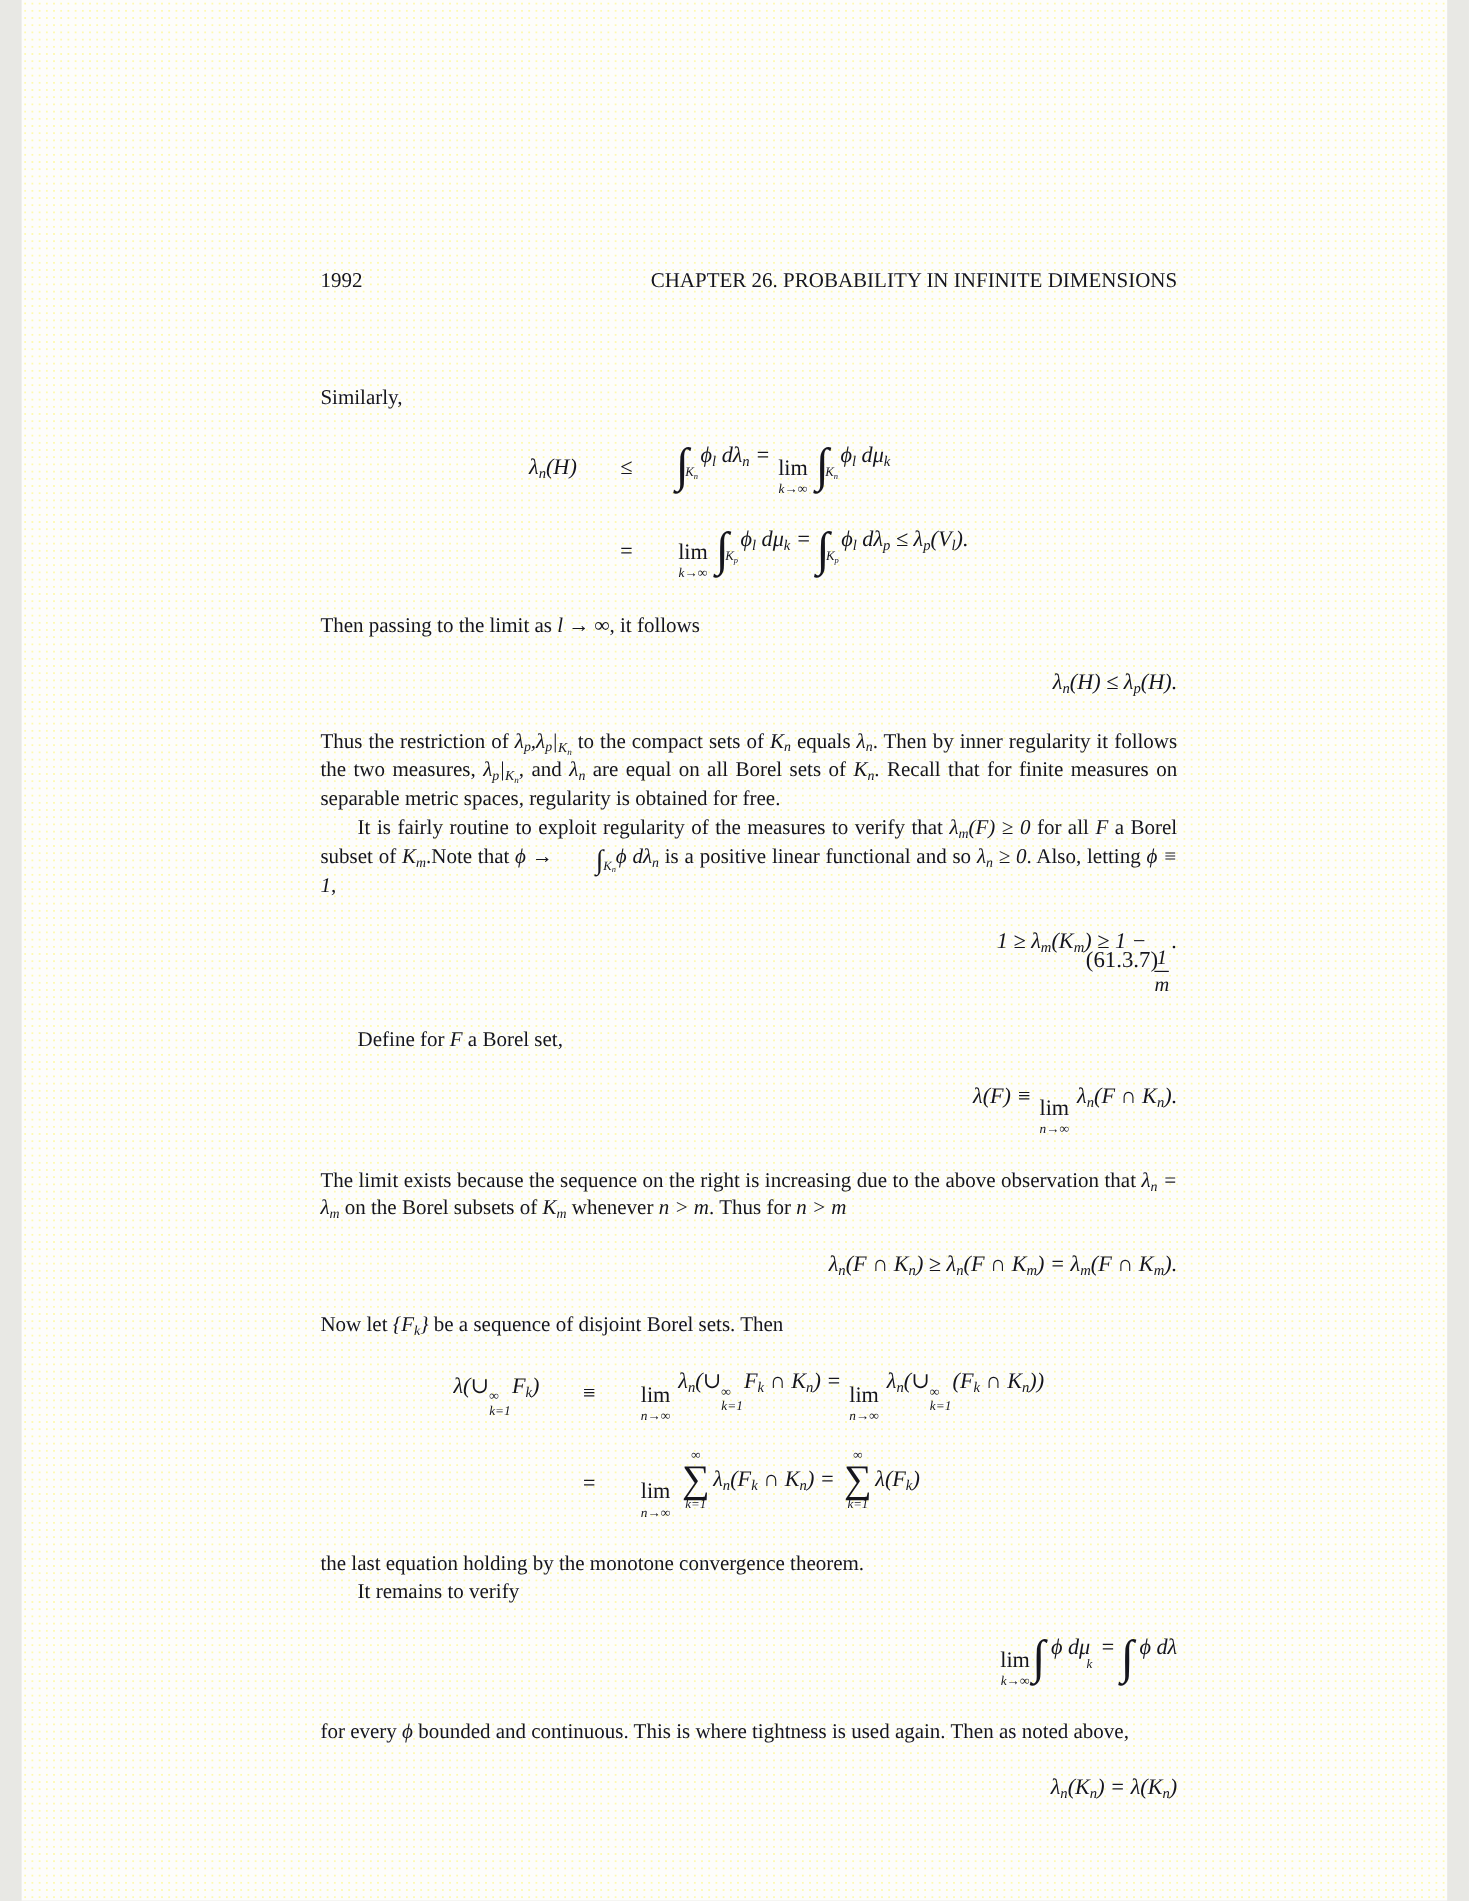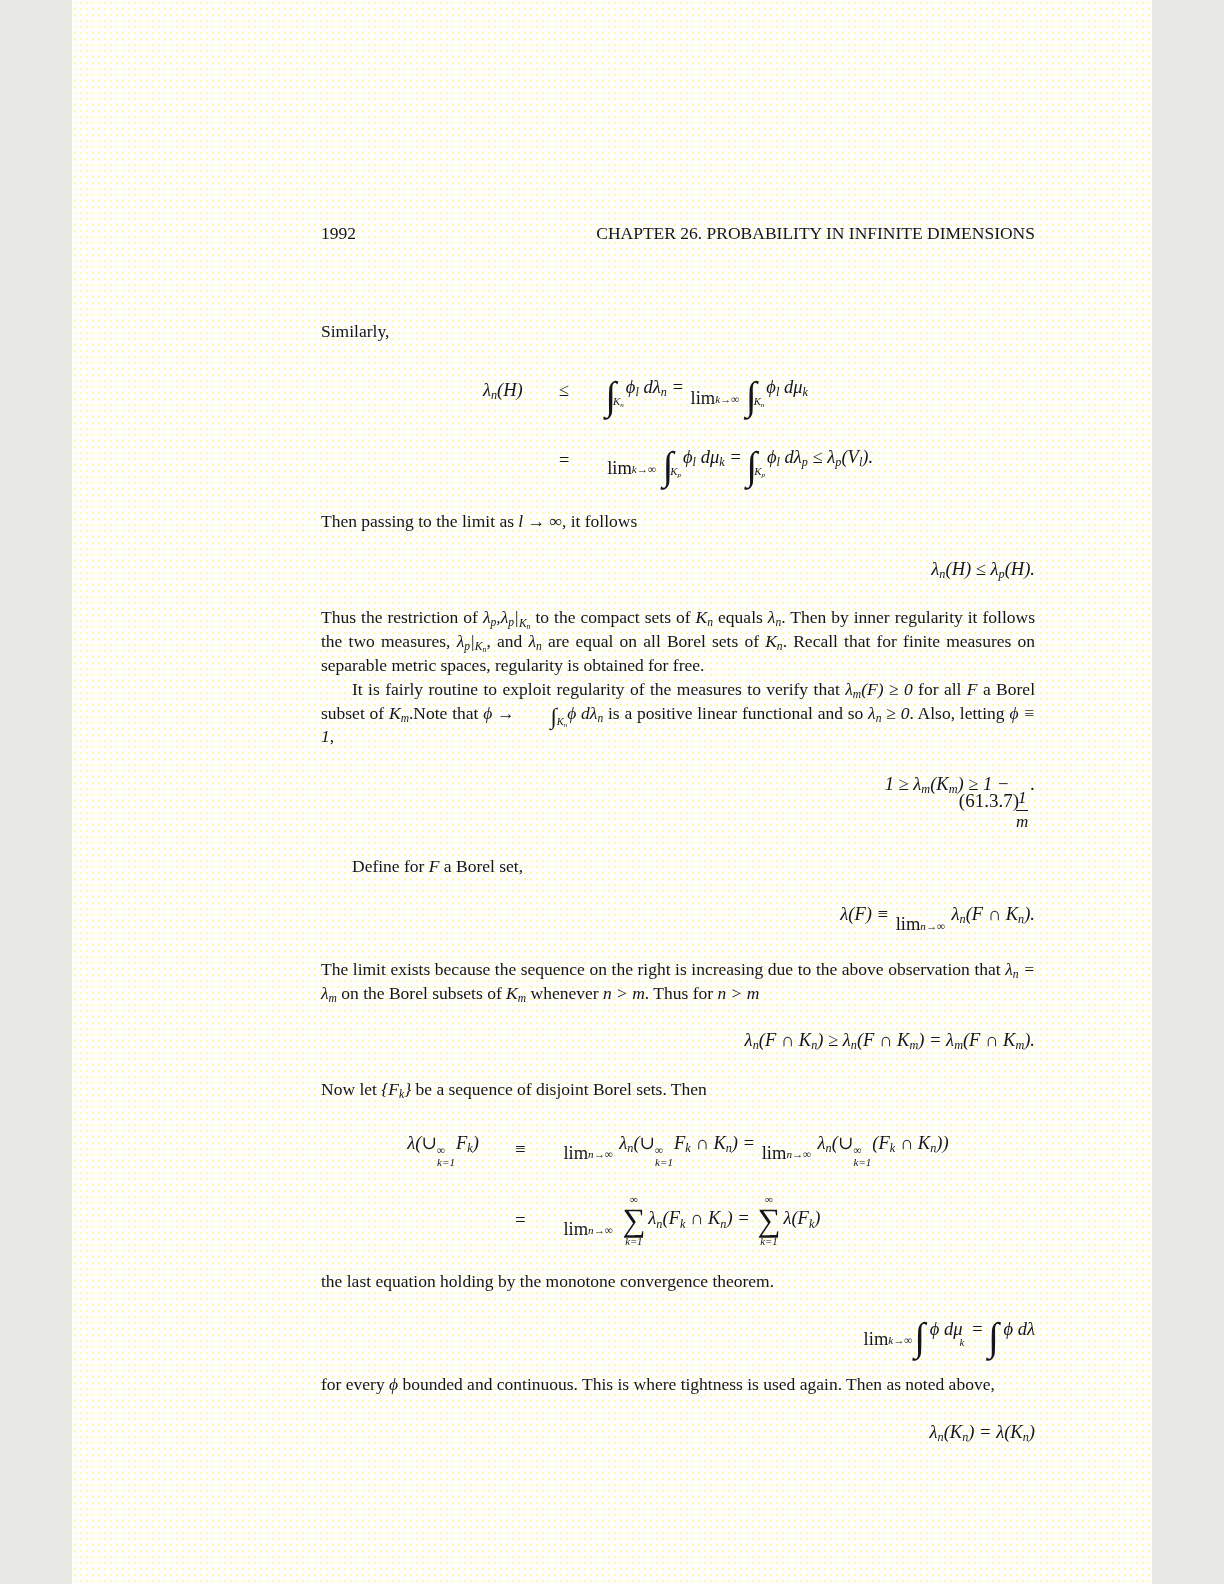--- a/index.html
+++ b/index.html
@@ -1,18 +1,18 @@
 <!DOCTYPE html>
 <html><head>
 <meta charset="utf-8">
 <style>
   html,body { margin:0; padding:0; background:#e8e8e4; }
   .page {
     position:relative;
-    width:1080px; height:1584px;
+    width:1188px; height:1584px;
     margin:0 auto;
     background-color:#fdfdfb;
     background-image: radial-gradient(rgba(255,240,0,0.30) 0.9px, transparent 1.1px);
     background-size: 6px 6px;
     font-family:"Liberation Serif","DejaVu Serif",serif;
     color:#15151d;
     overflow:hidden;
   }
   .running-head {
     position:absolute; left:249px; top:221px; width:714px;
@@ -41,21 +41,21 @@
   .eqalign > .cl { display:flex; align-items:center; justify-content:flex-end; min-height:50px; }
   .eqalign > .cr { display:flex; align-items:center; justify-content:center; padding:0 15px; min-height:50px; }
   .eqalign > .cx { display:flex; align-items:center; justify-content:flex-start; min-height:50px; }
 
   .int { font-style:normal; line-height:0; display:inline-block; }
   .disp .int { font-size:2.15em; vertical-align:-0.38em; }
   .disp .int + sub { font-size:0.58em; vertical-align:-1.05em; margin-left:-3px; margin-right:2px; }
   p .int { font-size:1.32em; vertical-align:-0.22em; }
   p .int + sub { font-size:0.6em; vertical-align:-0.62em; }
 
-  .munder { display:inline-flex; align-items:center; line-height:1; vertical-align:-0.55em; margin:0 2px; }
+  .munder { display:inline-flex; flex-direction:column; align-items:center; line-height:1; vertical-align:-0.55em; margin:0 2px; }
   .munder .mu-base { font-style:normal; }
   .munder .mu-under { font-size:0.6em; margin-top:3px; }
 
   .muo { display:inline-flex; flex-direction:column; align-items:center; line-height:1; vertical-align:middle; margin:0 3px; }
   .muo .mo-over, .muo .mo-under { font-size:0.58em; }
   .muo .mo-base { font-style:normal; font-size:1.75em; line-height:0.95; }
 
   .frac { display:inline-flex; flex-direction:column; align-items:center; line-height:1.1; vertical-align:-0.75em; font-size:0.92em; margin:0 2px; }
   .frac .fbar { border-top:1.4px solid currentColor; align-self:stretch; margin:2px 0; }
 
@@ -150,20 +150,21 @@
               <span class="mo-base">∑</span>
               <span class="mo-under">k=1</span>
             </span>λ<sub>n</sub>(F<sub>k</sub> ∩ K<sub>n</sub>) = <span class="muo">
               <span class="mo-over">∞</span>
               <span class="mo-base">∑</span>
               <span class="mo-under">k=1</span>
             </span>λ(F<sub>k</sub>)</span>
         </span>
       </div>
       <p>the last equation holding by the monotone convergence theorem.</p>
+      <p class="indent">It remains to verify</p>
       <div class="disp"><span class="m"><span class="munder">
             <span class="mu-base">lim</span>
             <span class="mu-under">k→∞</span>
           </span><span class="int">∫</span> ϕ dμ<sub>k</sub> = <span class="int">∫</span> ϕ dλ</span></div>
       <p>for every <span class="m">ϕ</span> bounded and continuous. This is where tightness is used again. Then as noted above,</p>
       <div class="disp"><span class="m">λ<sub>n</sub>(K<sub>n</sub>) = λ(K<sub>n</sub>)</span></div>
     </div>
 </div>
 
 </body></html>

